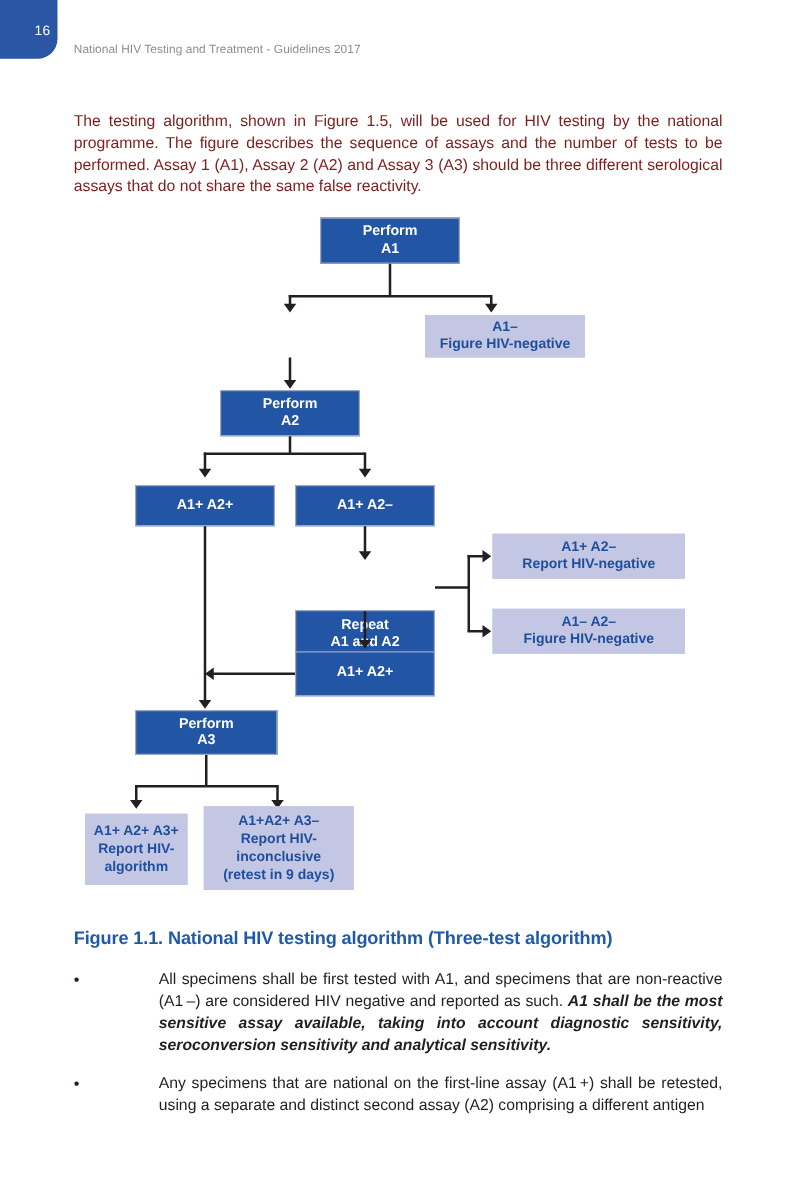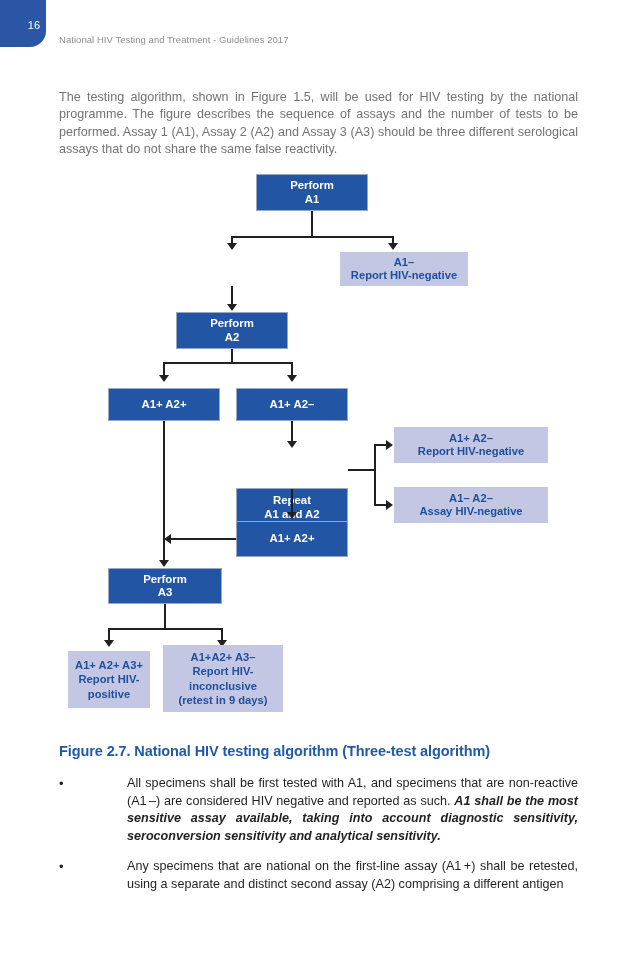--- a/index.html
+++ b/index.html
@@ -52,21 +52,21 @@
   }
 
   
   #intro-paragraph {
     position: absolute;
     left: 59px;
     top: 76px;
     width: 519px;
     font-size: 12.6px;
     line-height: 17.6px;
-    color: #737373;
+    color: #7f1d1d;
     text-align: justify;
   }
 
   
   #flowchart {
     position: absolute;
     left: 0;
     top: 0;
     width: 638px;
     height: 958px;
@@ -186,21 +186,21 @@
   <div class="ln h" style="left:231px; top:236px; width:162px;"></div>
 
   <div class="ln v" style="left:231px; top:236px; height:8px;"></div>
   <div class="arrow-down" style="left:227px; top:243px;"></div>
 
   <div class="ln v" style="left:392px; top:236px; height:8px;"></div>
   <div class="arrow-down" style="left:388px; top:243px;"></div>
 
 
   <div class="node light" style="left:340px; top:252px; width:128px; height:34px;">A1–
-Report HIV-negative</div>
+Figure HIV-negative</div>
 
   <div class="ln v" style="left:231px; top:286px; height:19px;"></div>
   <div class="arrow-down" style="left:227px; top:304px;"></div>
 
   <div class="node dark" style="left:176px; top:312px; width:112px; height:37px;">Perform
 A2</div>
 
   <div class="ln v" style="left:231px; top:349px; height:14px;"></div>
   <div class="ln h" style="left:163px; top:362px; width:129px;"></div>
   <div class="ln v" style="left:163px; top:362px; height:14px;"></div>
@@ -225,21 +225,21 @@
   <div class="ln v" style="left:374px; top:444px; height:61px;"></div>
   <div class="ln h" style="left:374px; top:444px; width:13px;"></div>
   <div class="arrow-right" style="left:386px; top:440px;"></div>
   <div class="ln h" style="left:374px; top:504px; width:13px;"></div>
   <div class="arrow-right" style="left:386px; top:500px;"></div>
 
   <div class="node light" style="left:394px; top:427px; width:154px; height:36px;">A1+ A2–
 Report HIV-negative</div>
 
   <div class="node light" style="left:394px; top:487px; width:154px; height:36px;">A1– A2–
-Assay HIV-negative</div>
+Figure HIV-negative</div>
 
   <div class="ln v" style="left:291px; top:489px; height:25px;"></div>
   <div class="arrow-down" style="left:287px; top:512px;"></div>
 
   <div class="node dark" style="left:236px; top:521px; width:112px; height:36px;">A1+ A2+</div>
 
   <div class="ln h" style="left:170px; top:538px; width:66px;"></div>
   <div class="arrow-left" style="left:164px; top:534px;"></div>
 
   <div class="node dark" style="left:108px; top:568px; width:114px; height:36px;">Perform
@@ -247,30 +247,30 @@
 
   <div class="ln v" style="left:164px; top:604px; height:25px;"></div>
   <div class="ln h" style="left:108px; top:628px; width:114px;"></div>
   <div class="ln v" style="left:108px; top:628px; height:13px;"></div>
   <div class="arrow-down" style="left:104px; top:640px;"></div>
   <div class="ln v" style="left:221px; top:628px; height:13px;"></div>
   <div class="arrow-down" style="left:217px; top:640px;"></div>
 
   <div class="node light" style="left:68px; top:651px; width:82px; height:57px; line-height:14.5px;">A1+ A2+ A3+
 Report HIV-
-positive</div>
+algorithm</div>
 
   <div class="node light" style="left:163px; top:645px; width:120px; height:67px; line-height:14.5px;">A1+A2+ A3–
 Report HIV-
 inconclusive
 (retest in 9 days)</div>
 
 </div>
 
-<div id="figure-caption">Figure 2.7. National HIV testing algorithm (Three-test algorithm)</div>
+<div id="figure-caption">Figure 1.1. National HIV testing algorithm (Three-test algorithm)</div>
 
 <div class="bullet-row" id="bullet-1">
   <span class="dot">•</span>
   <span class="btext"><span>All specimens shall be first tested with A1, and specimens that are non-reactive (A1 –) are considered HIV negative and reported as such. </span><span class="bi">A1 shall be the most sensitive assay available, taking into account diagnostic sensitivity, seroconversion sensitivity and analytical sensitivity.</span></span>
 </div>
 
 <div class="bullet-row" id="bullet-2">
   <span class="dot">•</span>
   <span class="btext"><span>Any specimens that are national on the first-line assay (A1 +) shall be retested, using a separate and distinct second assay (A2) comprising a different antigen</span><span class="bi"></span></span>
 </div>

